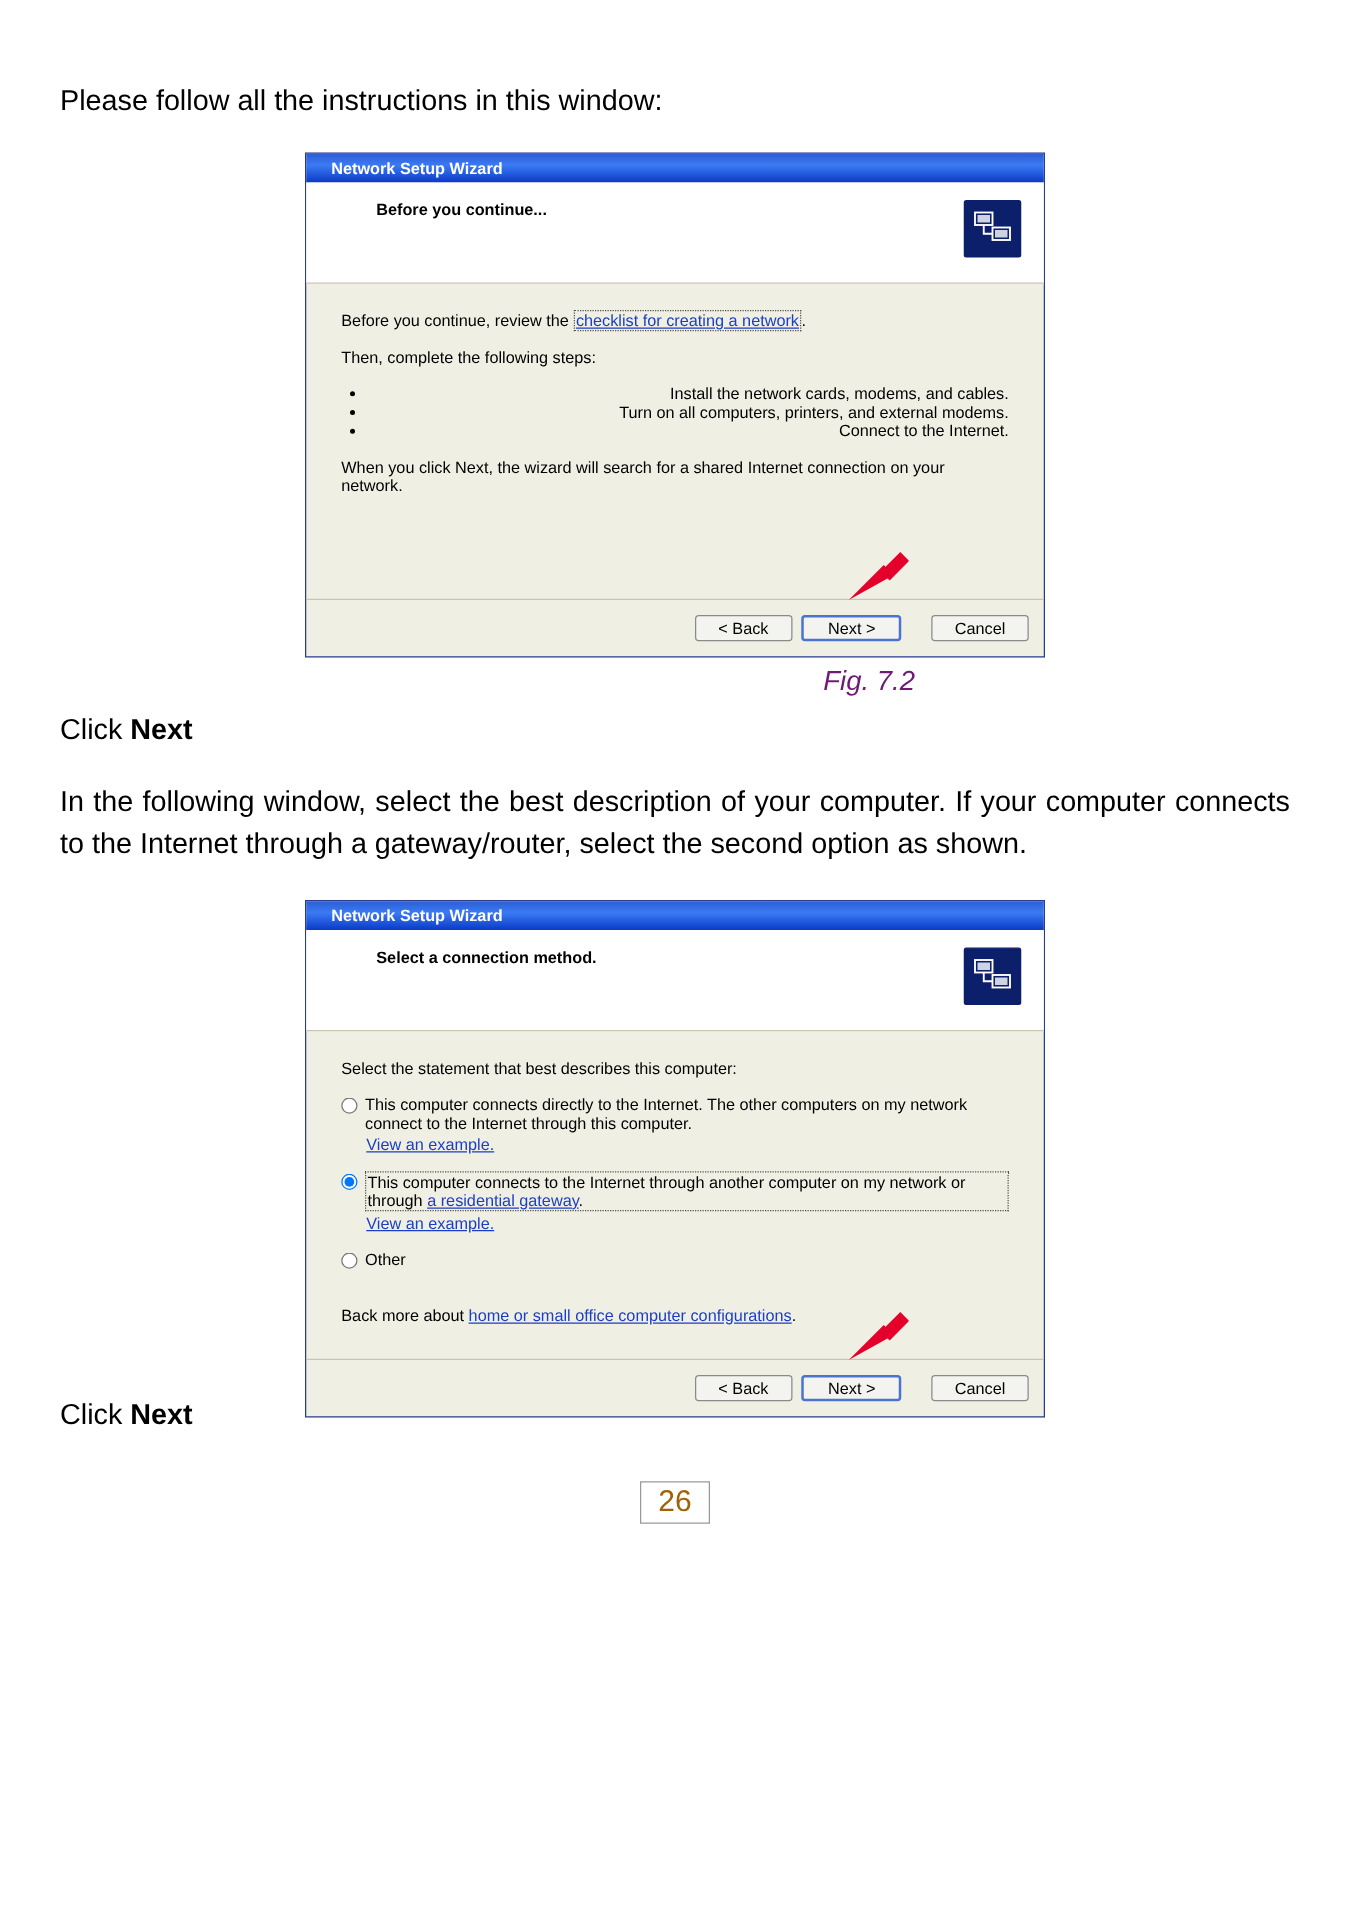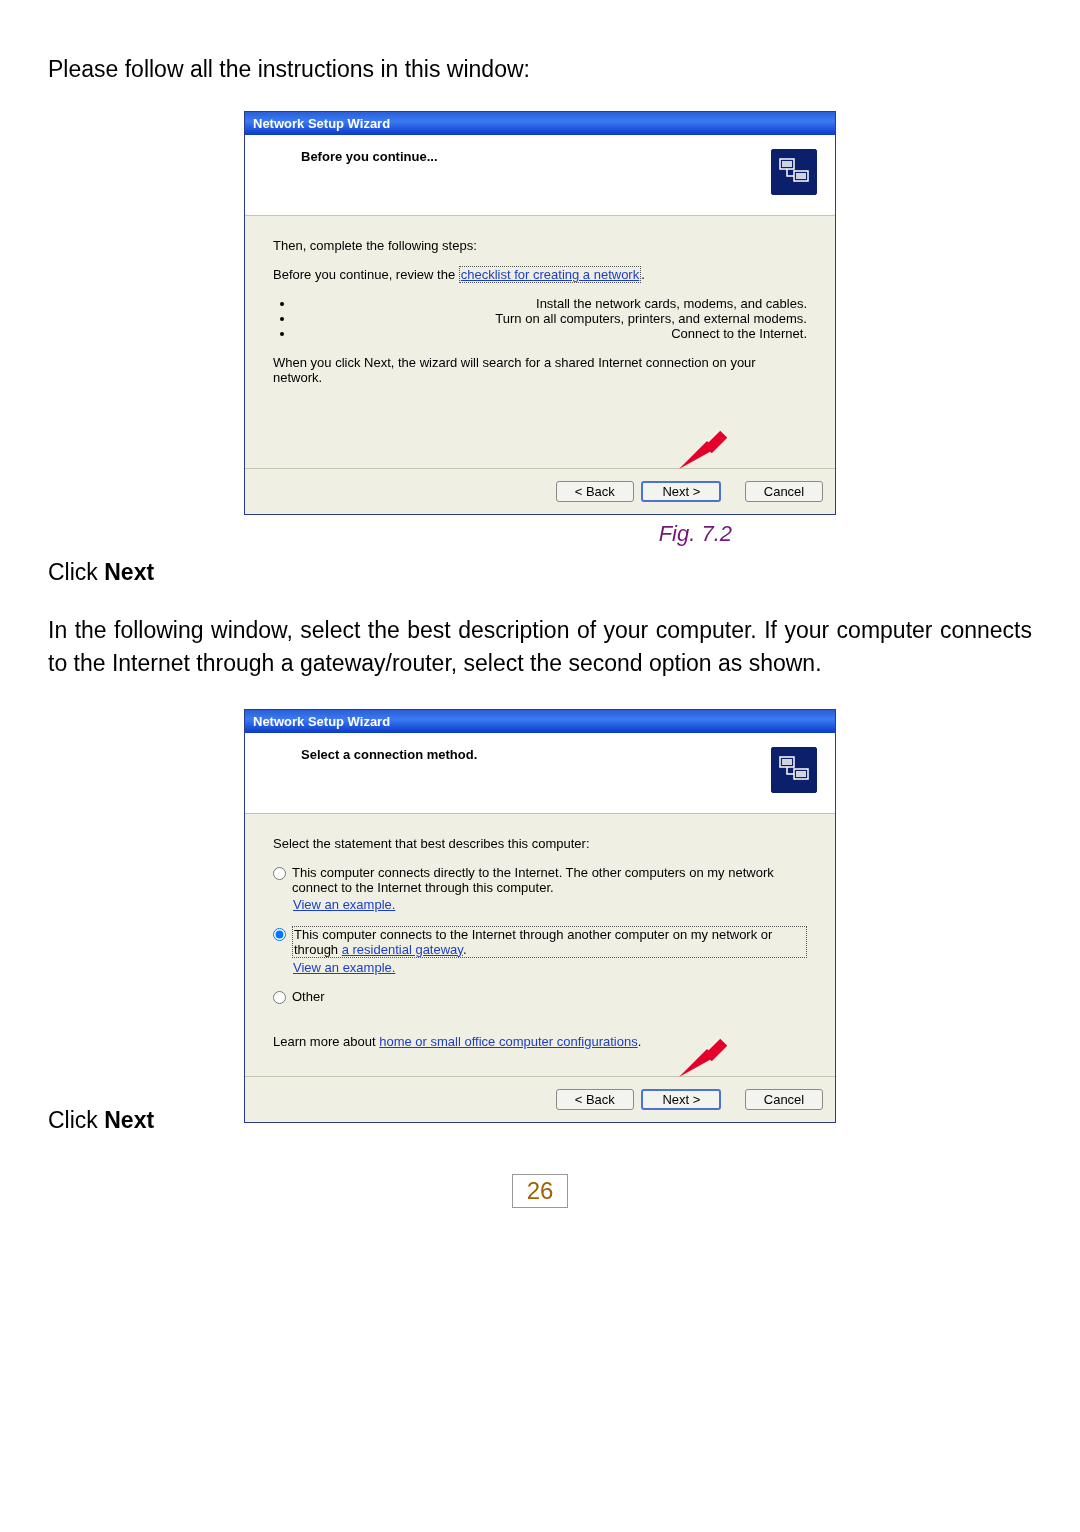--- a/index.html
+++ b/index.html
@@ -8,21 +8,21 @@
     font-family: Arial, Helvetica, sans-serif;
     background: #fff;
     width: 1080px;
   }
   .page {
     padding: 56px 48px 20px 48px;
   }
   .instruction {
     font-size: 23px;
     color: #000;
-    margin: 0 0 28px 0;
+    margin: 11px 0 28px 0;
     text-align: justify;
   }
   .bold { font-weight: bold; }
   .fig-caption {
     font-size: 22px;
     color: #701a75;
     text-align: right;
     padding-right: 300px;
     font-style: italic;
     margin: 6px 0 12px 0;
@@ -46,21 +46,21 @@
     border: 1px solid #2a3b8f;
     background: #f0efe3;
     font-size: 13px;
     font-family: Tahoma, Verdana, sans-serif;
   }
   .titlebar {
     background: linear-gradient(to bottom, #2b5fd6, #3b7af3 40%, #0a3ac7);
     color: #fff;
     font-weight: bold;
     font-size: 13px;
-    padding: 4px 8px;
+    padding: 4px 20px;
   }
   .header-band {
     background: #fff;
     border-bottom: 1px solid #c9c5b1;
     padding: 14px 18px 18px 28px;
     display: flex;
     align-items: flex-start;
     justify-content: space-between;
     min-height: 48px;
   }
@@ -143,24 +143,24 @@
         <svg width="34" height="34" viewBox="0 0 34 34">
           <rect x="3" y="4" width="14" height="10" fill="none" stroke="#fff" stroke-width="1.5"></rect>
           <rect x="5" y="6" width="10" height="6" fill="#fff" opacity="0.8"></rect>
           <rect x="17" y="16" width="14" height="10" fill="none" stroke="#fff" stroke-width="1.5"></rect>
           <rect x="19" y="18" width="10" height="6" fill="#fff" opacity="0.8"></rect>
           <path d="M10 14 L10 21 L17 21" fill="none" stroke="#fff" stroke-width="1.5"></path>
         </svg>
       </span>
     </div>
     <div class="wiz-body">
-      <p class="wiz-line">Then, complete the following steps:</p>
       <p class="wiz-line">
         <span>Before you continue, review the </span><span class="link dotted-box">checklist for creating a network</span>.
       </p>
+      <p class="wiz-line">Then, complete the following steps:</p>
       <ul class="bullets">
         <li>Install the network cards, modems, and cables.</li>
         <li>Turn on all computers, printers, and external modems.</li>
         <li>Connect to the Internet.</li>
       </ul>
       <p class="wiz-line note-line">When you click Next, the wizard will search for a shared Internet connection on your network.</p>
     </div>
     <div class="button-row">
       <svg class="arrow-annot" width="60" height="60">
         <polygon points="12,46 40,18 48,26" fill="#e4002b"></polygon>
@@ -216,21 +216,21 @@
       </div>
 
       <div class="radio-group">
         <label class="radio-row">
           <input type="radio" name="conn" style="">
           <span class="radio-label">Other</span>
         </label>
       </div>
 
       <p class="wiz-line" style="margin-top:30px">
-        <span>Learn more about </span><span class="link">home or small office computer configurations</span>.
+        <span>Back more about </span><span class="link">home or small office computer configurations</span>.
       </p>
     </div>
     <div class="button-row">
       <svg class="arrow-annot" width="60" height="60">
         <polygon points="12,46 40,18 48,26" fill="#e4002b"></polygon>
         <rect x="38" y="14" width="22" height="10" transform="rotate(-45 49 19)" fill="#e4002b"></rect>
       </svg>
       <span class="btn"><span>&lt; Back</span></span>
       <span class="btn default"><span>Next &gt;</span></span>
       <span class="btn cancel"><span>Cancel</span></span>

